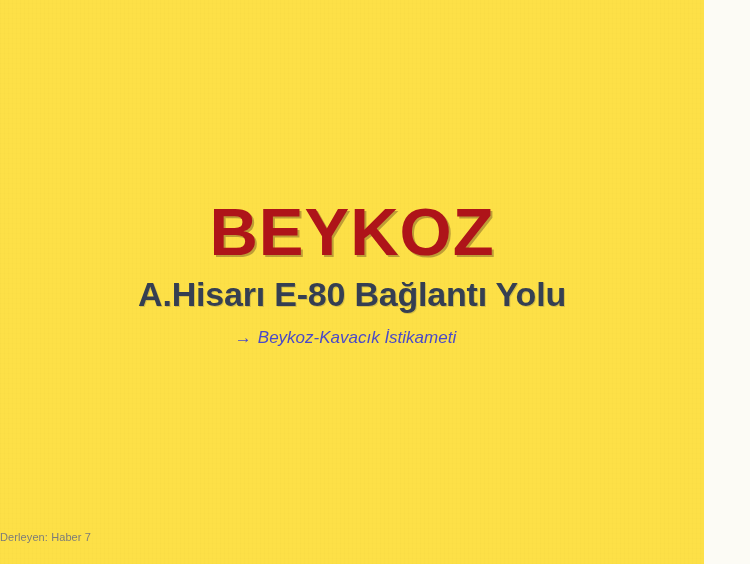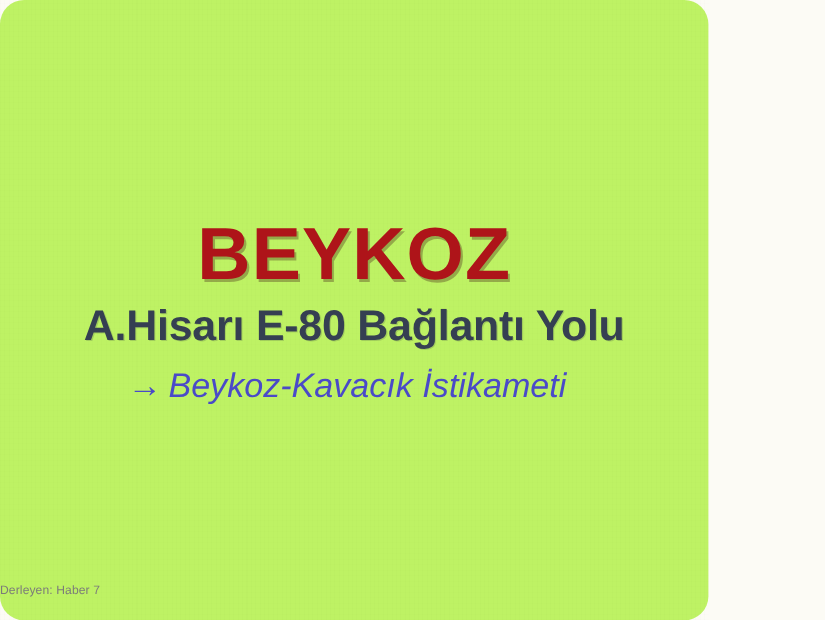--- a/index.html
+++ b/index.html
@@ -11,25 +11,24 @@
     width: 750px;
     height: 564px;
     overflow: hidden;
     background: #fcfbf5;
     font-family: "Liberation Sans", sans-serif;
     -webkit-font-smoothing: antialiased;
   }
 
   .slide {
     position: relative;
-    width: 644px;
+    width: 704px;
     height: 564px;
-    background: #bef264;
+    background: #fde047;
     box-sizing: border-box;
-    border-radius: 22px;
   }
 
   
   .slide::before {
     content: "";
     position: absolute;
     inset: 0;
     pointer-events: none;
     background:
       repeating-linear-gradient(90deg,
@@ -61,33 +60,33 @@
     line-height: 1.0;
     letter-spacing: 1px;
     color: #ae1419;
     text-shadow: 2px 2px 0 rgba(60, 20, 20, 0.32);
     white-space: nowrap;
   }
 
   .sub-title {
     margin: 12px 0 0 0;
     font-family: "Liberation Sans", sans-serif;
-    font-size: 39px;
+    font-size: 34px;
     font-weight: 700;
     line-height: 1.05;
     letter-spacing: -0.2px;
     color: #353f52;
     text-shadow: 1px 1px 0 rgba(40, 45, 60, 0.18);
     white-space: nowrap;
   }
 
   .direction-line {
     margin: 16px 13px 0 0;
     font-family: "Liberation Sans", sans-serif;
-    font-size: 31px;
+    font-size: 17px;
     font-style: italic;
     font-weight: 400;
     line-height: 1.1;
     color: #4a4ac8;
     white-space: nowrap;
   }
 
   .arrow-icon {
     font-style: normal;
     font-weight: 400;

